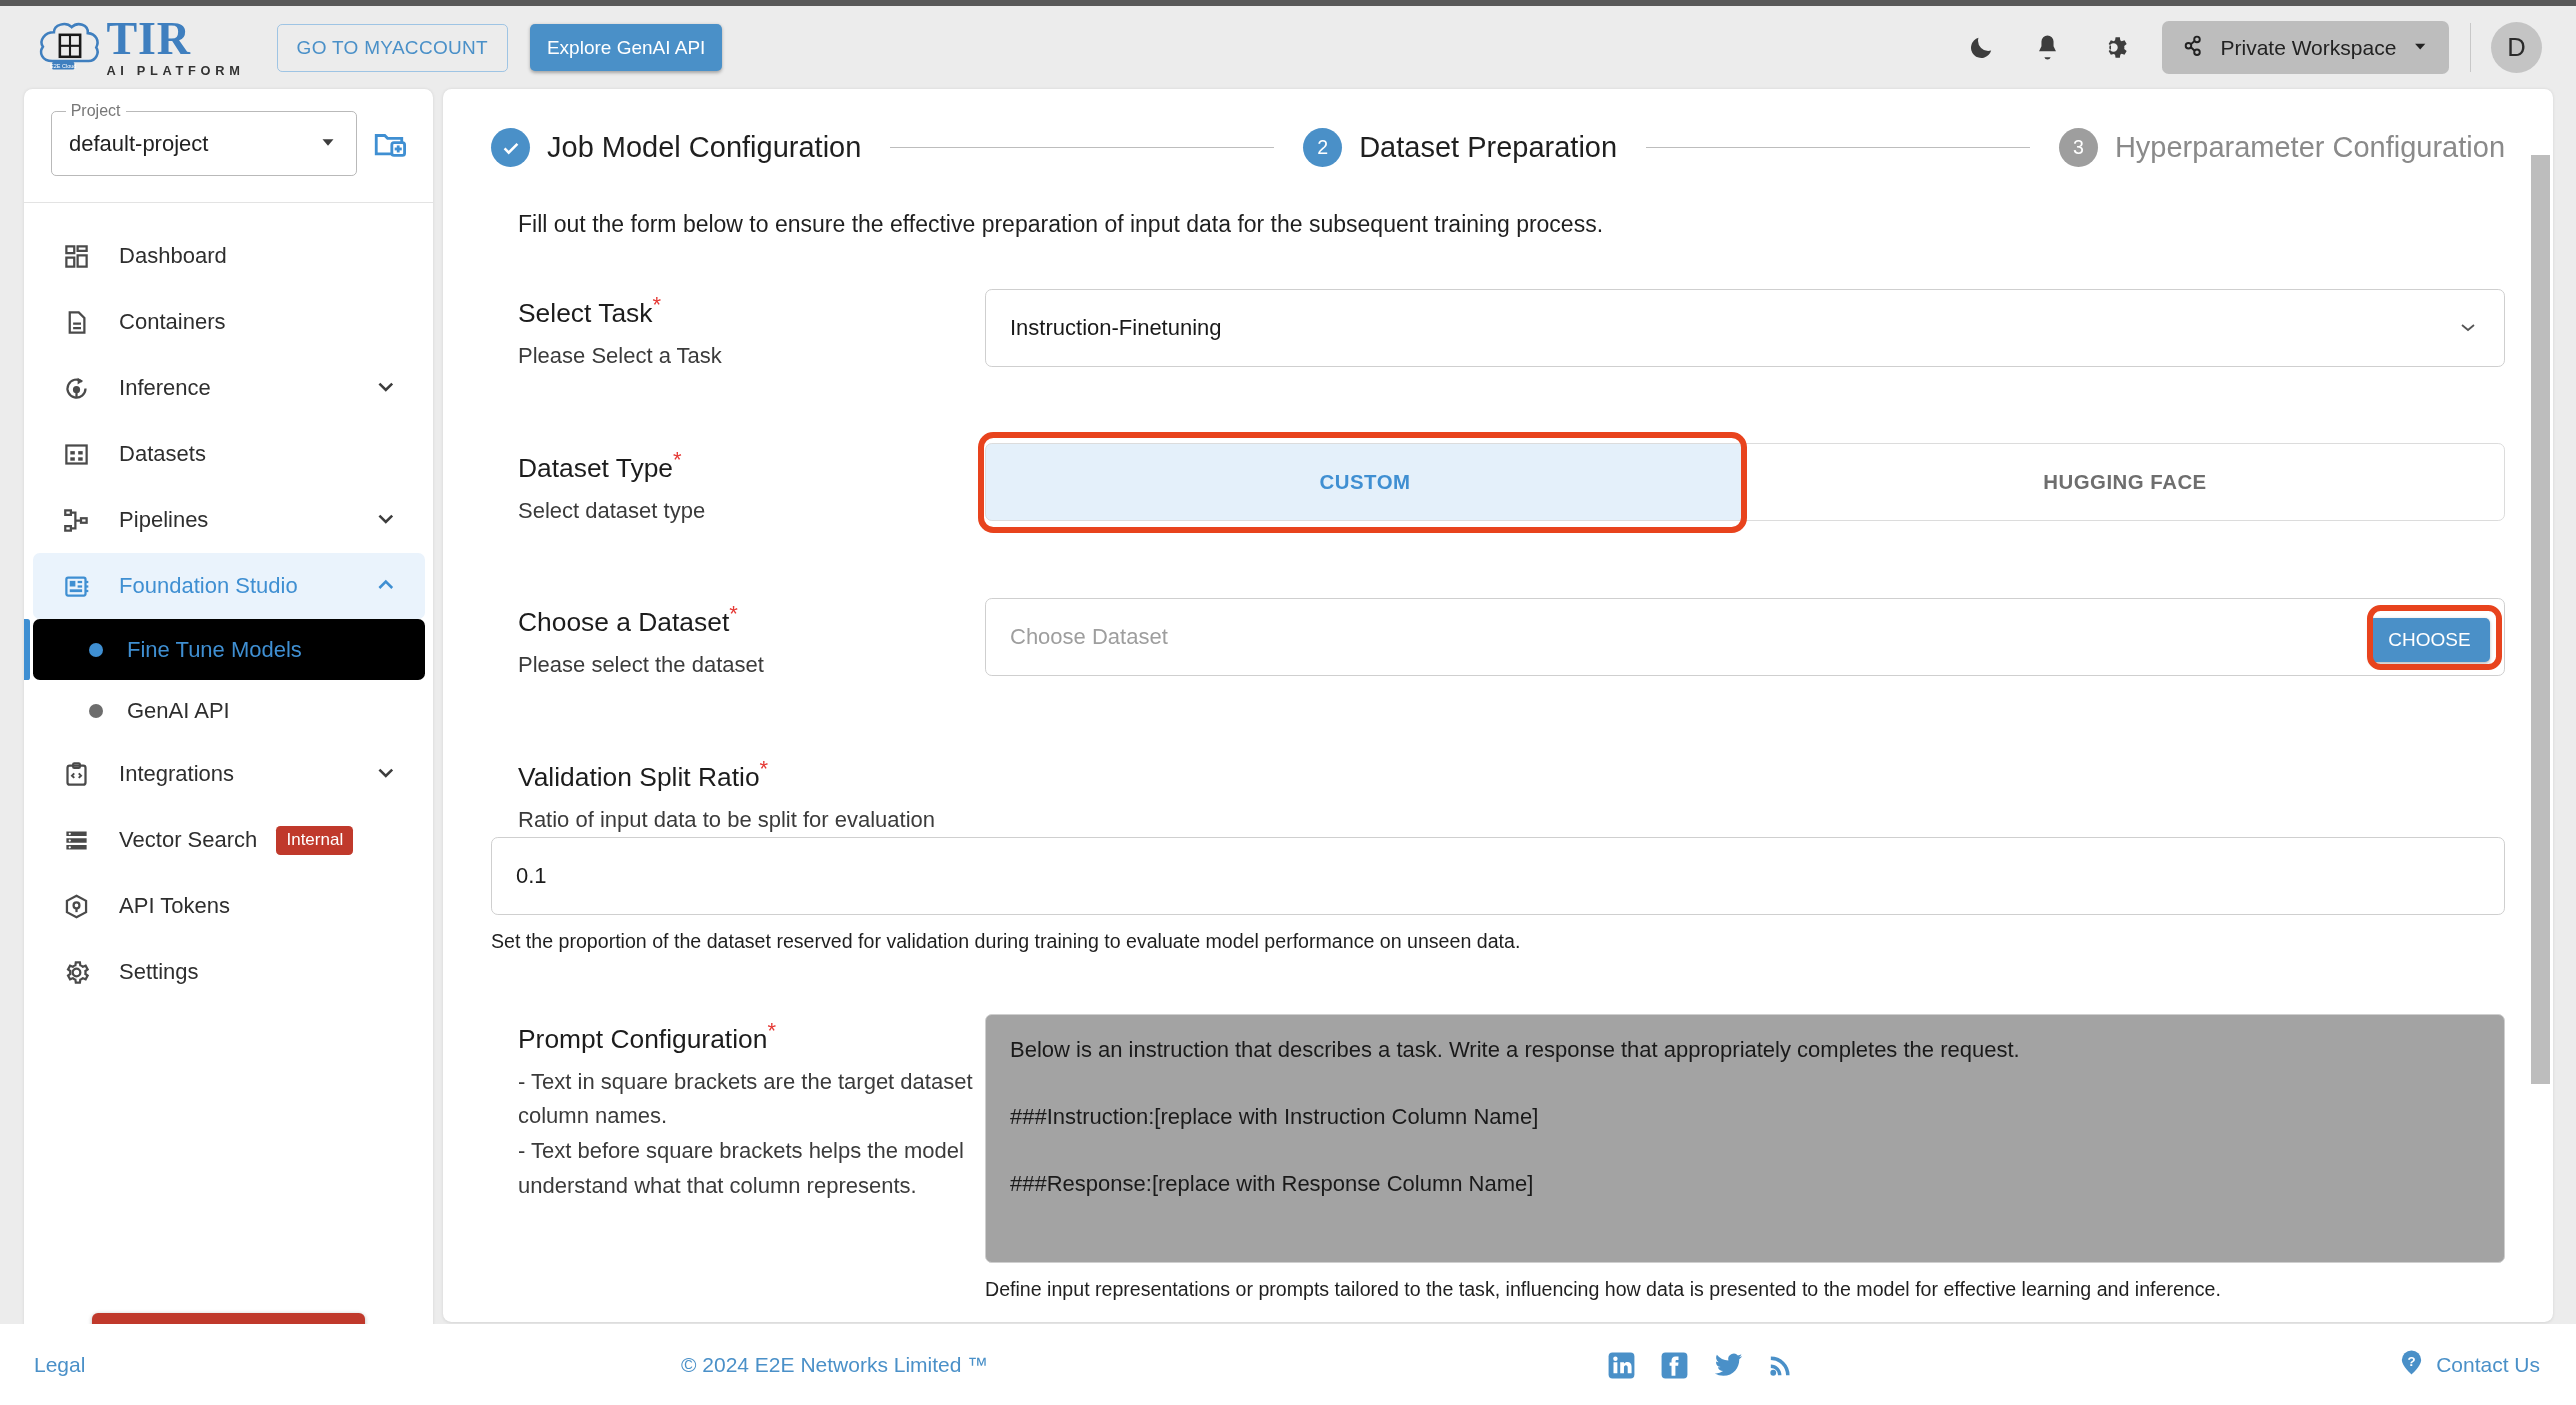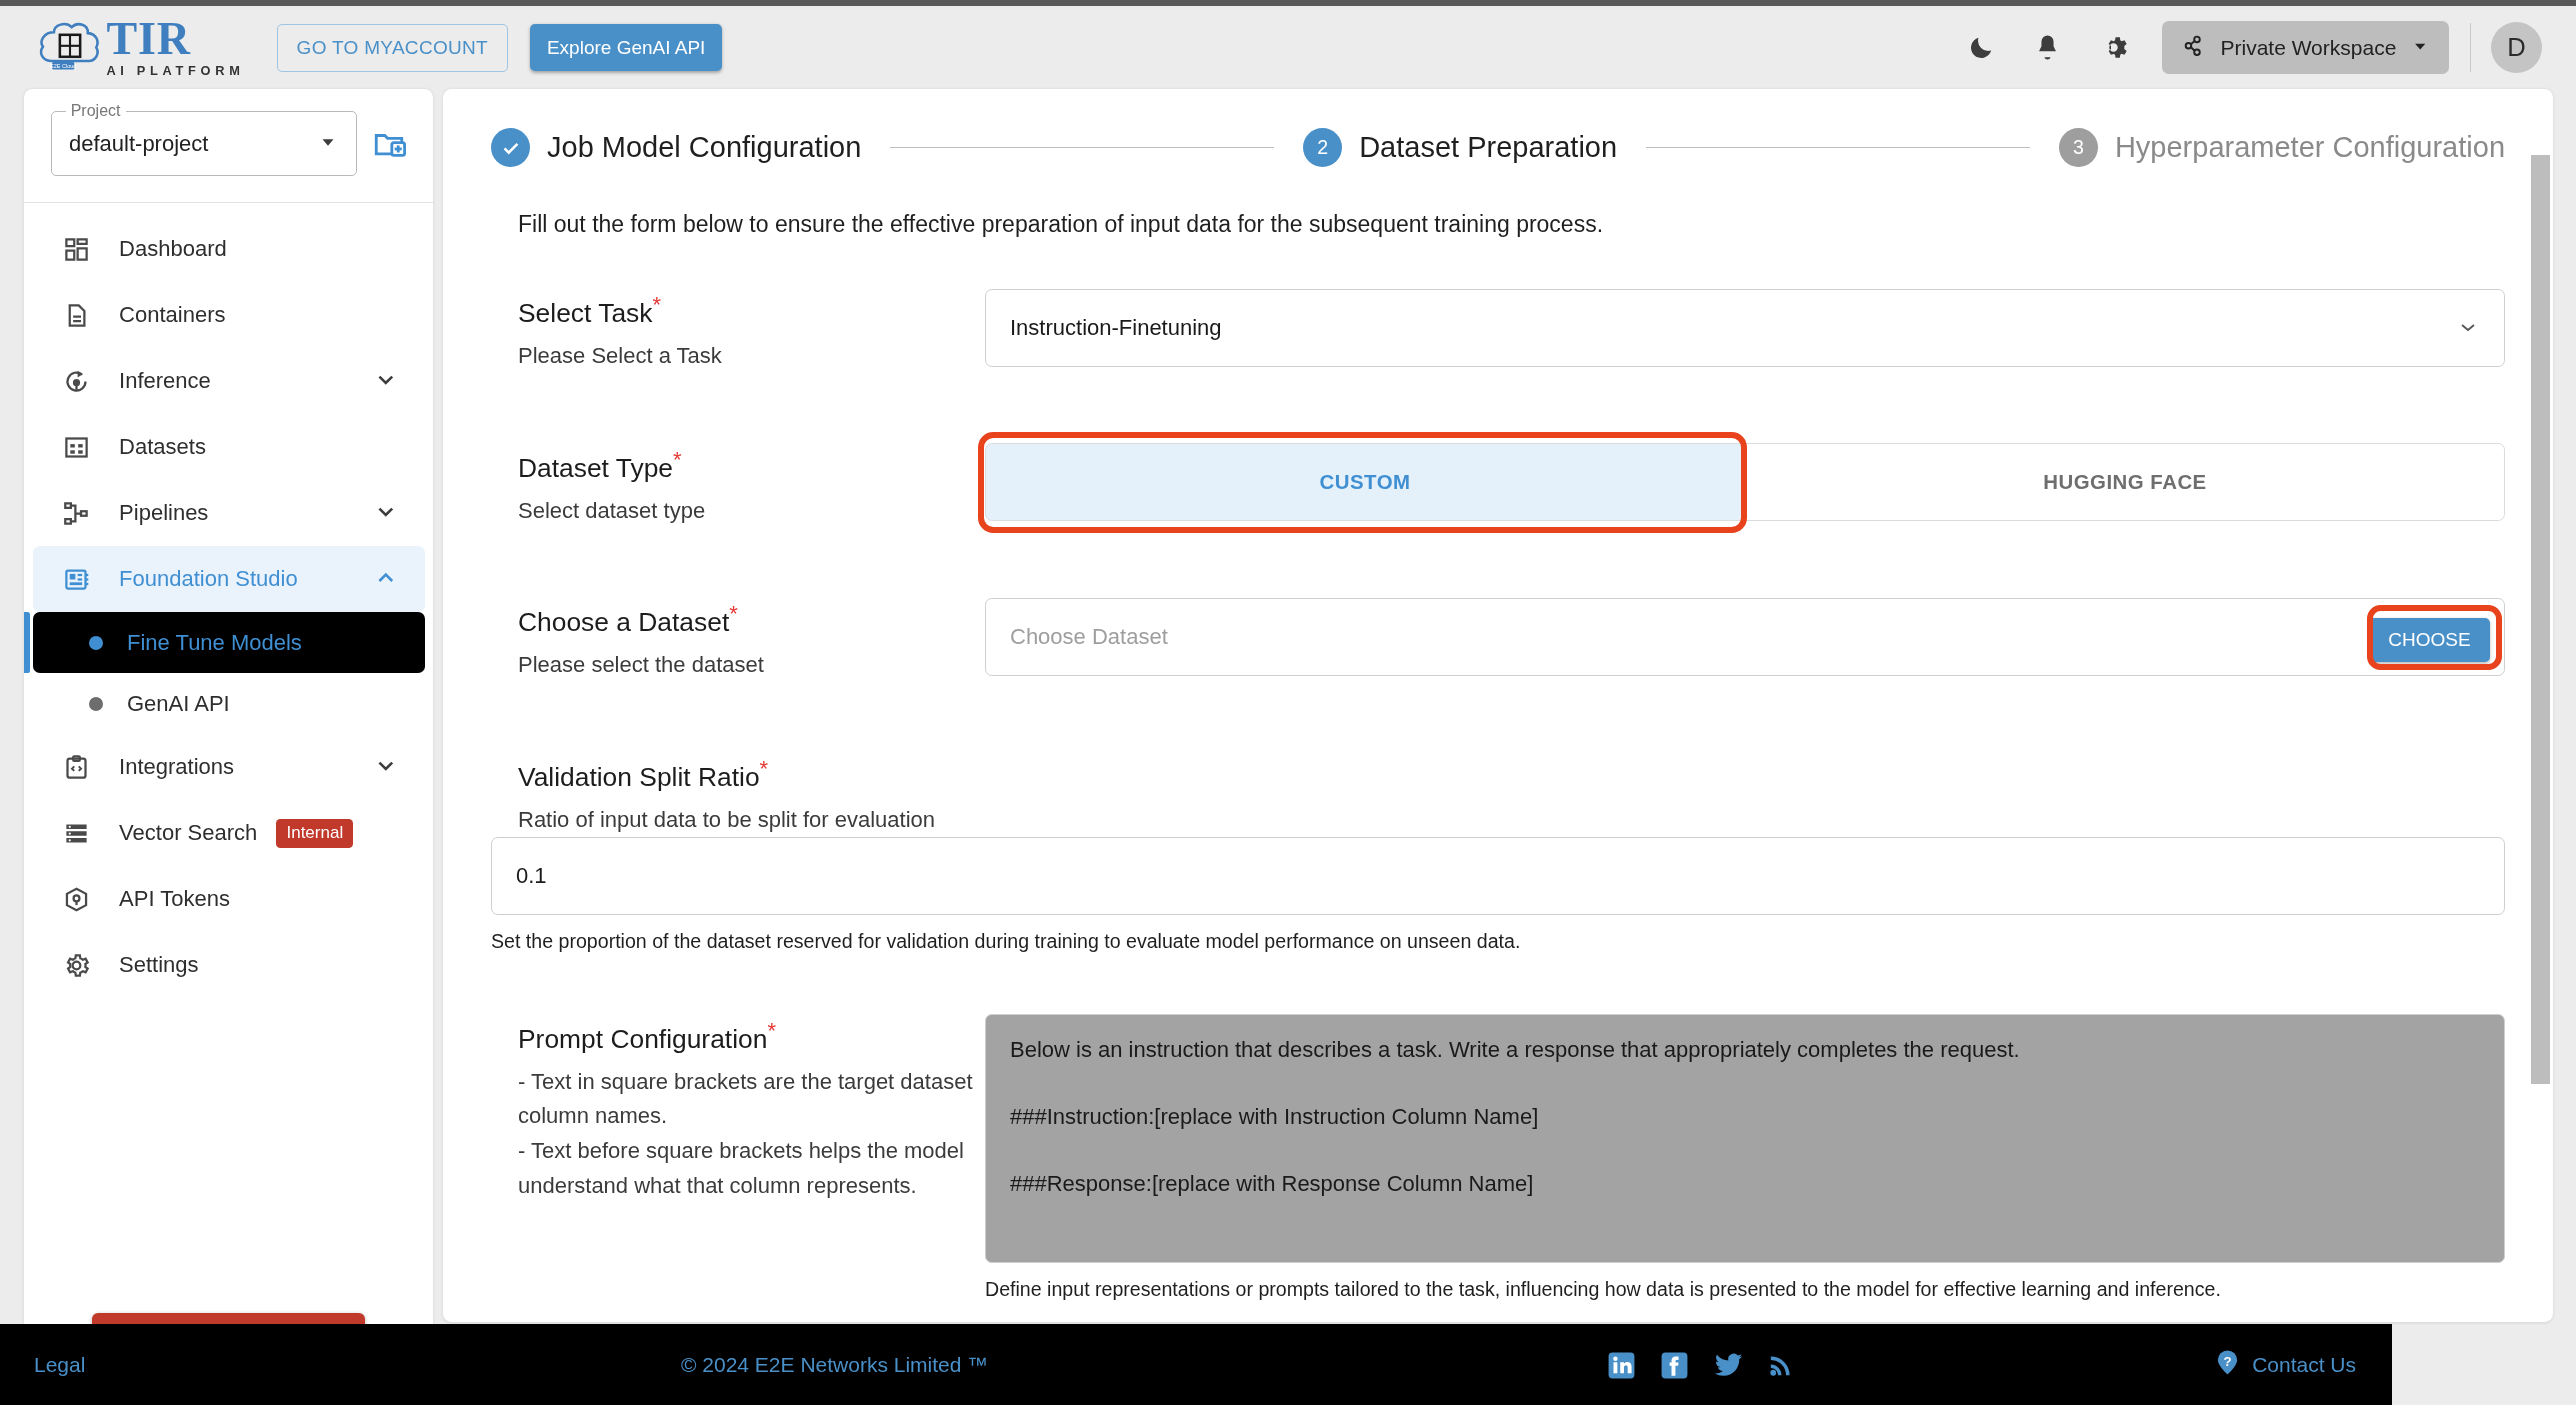--- a/index.html
+++ b/index.html
@@ -86,21 +86,21 @@
   }
   .select-outlined .legend {
     position: absolute; top: -10.2px; left: 13.6px; background: #fff;
     padding: 0 5.1px; font-size: 16px; color: #777;
   }
   .select-outlined .val { font-size: 22px; color: #212121; }
   .caret-down { margin-left: auto; }
   .newfolder { cursor: pointer; display:flex; }
   .sb-divider { height: 0.9px; background: #e3e3e3; margin: 8.5px 0 0 0; }
 
-  .nav { padding-top: 14px; flex: 1; }
+  .nav { padding-top: 21px; flex: 1; }
   .nav-item {
     display: flex; align-items: center;
     height: 66px; padding: 0 25.6px; cursor: pointer; position: relative;
     border-radius: 6.8px; margin: 0 8.5px;
   }
   .nav-item .ni-icon { width: 37px; display: flex; align-items: center; justify-content: center; }
   .nav-item .ni-label { font-size: 22px; color: #2e2e2e; margin-left: 24px; white-space: nowrap; }
   .nav-item .ni-chev { margin-left: auto; }
   .nav-item.active { background: #eaf3fc; }
   .nav-item.active .ni-label { color: #3f8fd2; }
@@ -225,22 +225,22 @@
     position: absolute; right: 0; top: 0; width: 25.6px; height: 100%;
     background: transparent;
   }
   .scrollbar-thumb {
     position: absolute; right: 3.4px; top: 66px; width: 19px; height: 929px;
     background: #bdbdbd; border-radius: 0;
   }
 
   
   .footer {
-    position: absolute; bottom: 0; left: 0; width: 2392px; height: 82px;
-    background: #000000; display: flex; align-items: center;
+    position: absolute; bottom: 0; left: 0; width: 2576px; height: 82px;
+    background: #ffffff; display: flex; align-items: center;
   }
   .footer a, .footer span { color: #4a90c8; font-size: 21px; }
   .f-legal { position: absolute; left: 34px; cursor: pointer; }
   .f-copy { position: absolute; left: 681px; }
   .f-social { position: absolute; left: 1606px; display: flex; align-items: center; gap: 22px; }
   .f-social .s { cursor: pointer; display: flex; }
   .f-contact { position: absolute; right: 36px; display: flex; align-items: center; gap: 10.2px; cursor: pointer; }
 </style>
 </head>
 <body>

